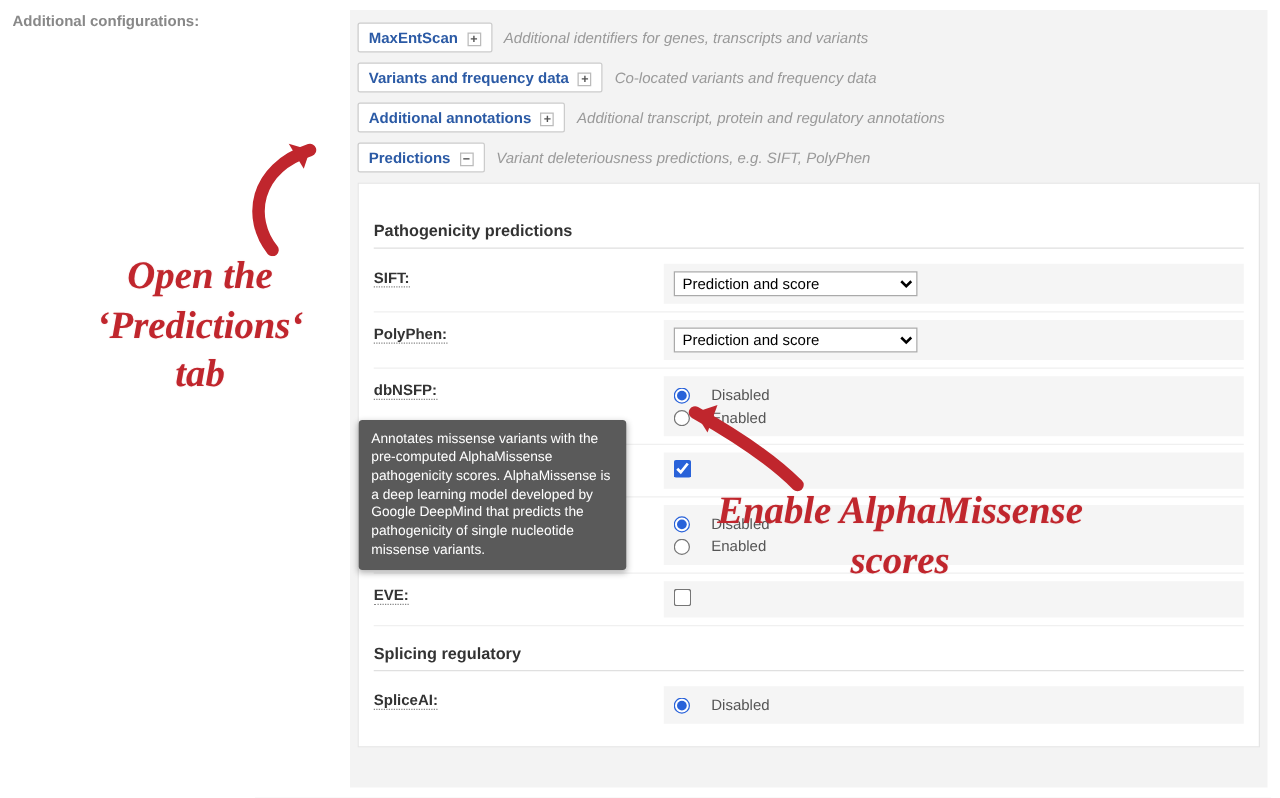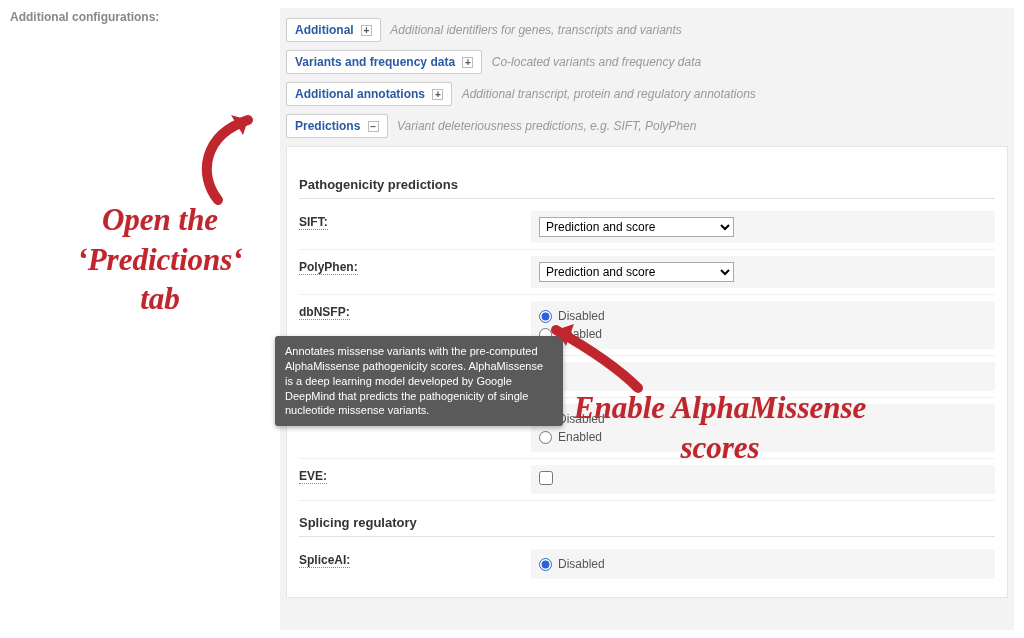--- a/index.html
+++ b/index.html
@@ -112,38 +112,38 @@
   .form-ctrl select {
     font-size: 12px;
     width: 195px;
     background: #fff;
     border: 1px solid #aaa;
     padding: 1px 2px;
   }
   .radio-line {
     display: flex;
     align-items: center;
-    gap: 6px;
+    gap: 17px;
     padding: 2px 0;
     font-size: 12px;
     color: #555;
   }
   .radio-line input[type=radio] {
     accent-color: #2962d9;
     width: 13px; height: 13px;
   }
   .chk input[type=checkbox] {
     accent-color: #2962d9;
     width: 14px; height: 14px;
   }
   .tooltip-box {
     position: absolute;
-    left: 275px;
+    left: 287px;
     top: 336px;
-    width: 288px;
+    width: 214px;
     background: #5a5a5a;
     color: #fff;
     font-size: 11px;
     line-height: 1.35;
     padding: 8px 10px;
     border-radius: 3px;
     box-shadow: 0 2px 5px rgba(0,0,0,.3);
     z-index: 5;
   }
   
@@ -167,21 +167,21 @@
 
 <div class="container">
   <div class="left-col">
     <div class="left-label">Additional configurations:</div>
   </div>
 
   <div class="right-col">
 
     <div class="acc-row">
       <span class="acc-title">
-        <span>Additional</span>
+        <span>MaxEntScan</span>
         <span class="acc-plus">+</span>
       </span>
       <span class="acc-desc">Additional identifiers for genes, transcripts and variants</span>
     </div>
 
     <div class="acc-row">
       <span class="acc-title">
         <span>Variants and frequency data</span>
         <span class="acc-plus">+</span>
       </span>

